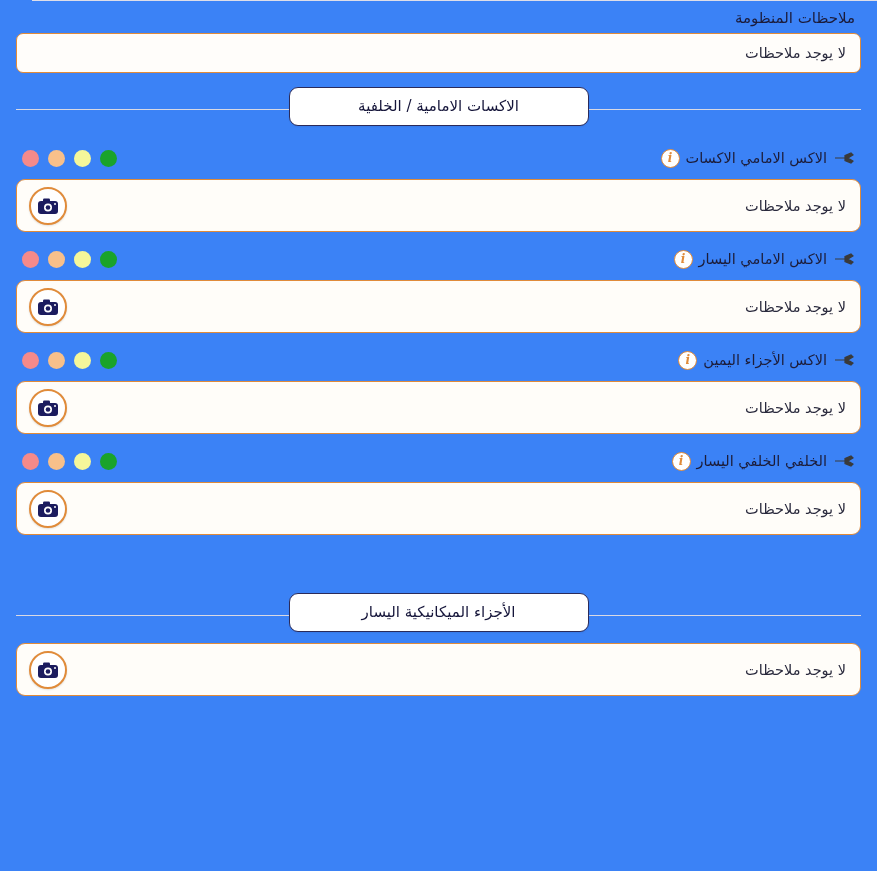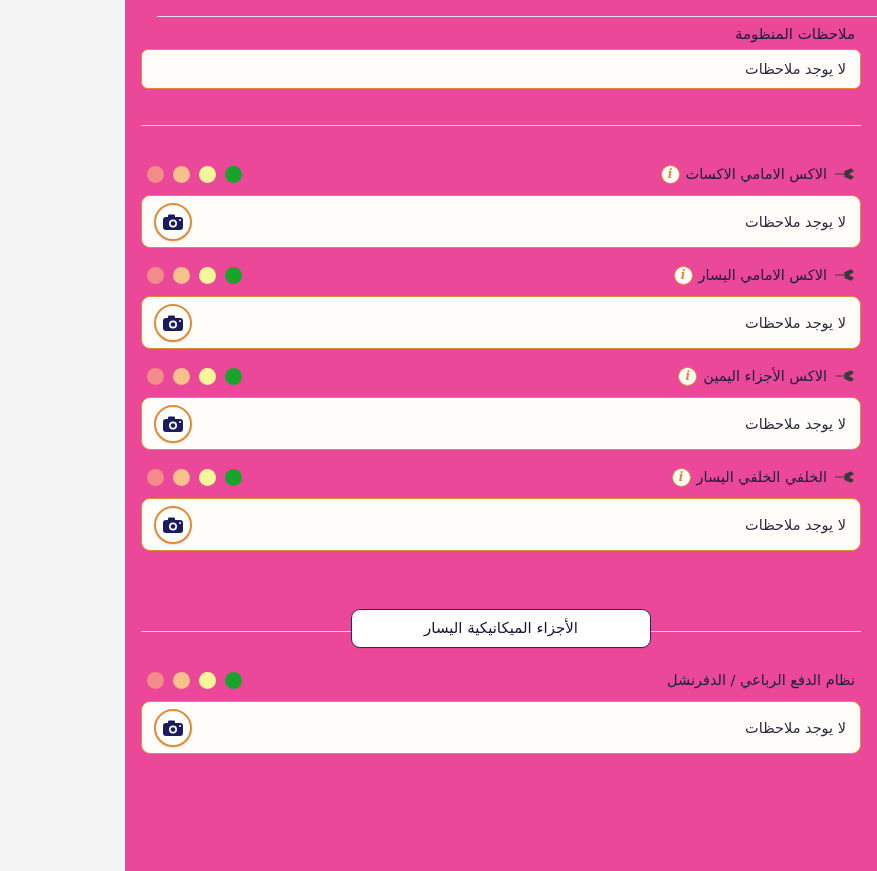--- a/index.html
+++ b/index.html
@@ -10,24 +10,24 @@
   }
   body {
     width: 877px;
     height: 871px;
     font-family: "DejaVu Sans", "Liberation Sans", sans-serif;
     background: #f4f4f4;
     overflow: hidden;
   }
   .page {
     position: relative;
-    width: 752px;
+    width: 877px;
     height: 871px;
-    background: #ec4899;
-    padding: 16px 16px;
+    background: #3b82f6;
+    padding: 0 16px;
   }
   .top-label {
     text-align: right;
     font-size: 15px;
     color: #1b1b3a;
     padding: 8px 6px 6px 0;
     direction: rtl;
   }
   .notes-box {
     border: 1px solid #e08b3a;
@@ -167,20 +167,21 @@
 
   <div class="divider-top" style="margin:0 -16px;"></div>
 
   <div class="top-label">ملاحظات المنظومة</div>
   <div class="notes-box">
     <span>لا يوجد ملاحظات</span>
   </div>
 
   <div class="section-header-wrap">
     <div class="section-rule"></div>
+    <div class="section-title">الاكسات الامامية / الخلفية</div>
   </div>
 
   <div class="item">
     <div class="item-row">
       <div class="item-label">
         <span class="wrench-icon">
           <svg width="22" height="14" viewBox="0 0 22 14">
               <path d="M2 7 L12 7 M12 4.5 L18 2 L20 4 L15 7 L20 10 L18 12 L12 9.5 Z" stroke="#3a3a3a" stroke-width="1.2" fill="#3a3a3a"></path>
             </svg>
         </span>
@@ -303,31 +304,20 @@
       </span>
     </div>
   </div>
 
   <div class="section-header-wrap" style="margin-top:58px;">
     <div class="section-rule"></div>
     <div class="section-title">الأجزاء الميكانيكية اليسار</div>
   </div>
 
   <div class="item">
-    <div class="item-row">
-      <div class="item-label">
-        <span>نظام الدفع الرباعي / الدفرنشل</span>
-      </div>
-      <div class="dots">
-        <span class="dot" style="background:#1aa32a"></span>
-        <span class="dot" style="background:#f5f79a"></span>
-        <span class="dot" style="background:#f8c08a"></span>
-        <span class="dot" style="background:#f58a8a"></span>
-      </div>
-    </div>
     <div class="note-field">
       <span>لا يوجد ملاحظات</span>
       <span class="cam-btn">
         <svg width="22" height="18" viewBox="0 0 22 18">
             <rect x="1" y="4" width="20" height="13" rx="3" fill="#1b1b5e"></rect>
             <rect x="6" y="1.5" width="7" height="3.5" rx="1.2" fill="#1b1b5e"></rect>
             <circle cx="11" cy="10.5" r="4" fill="#ffffff"></circle>
             <circle cx="11" cy="10.5" r="2.3" fill="#1b1b5e"></circle>
             <circle cx="18" cy="7" r="1" fill="#ffffff"></circle>
           </svg>

